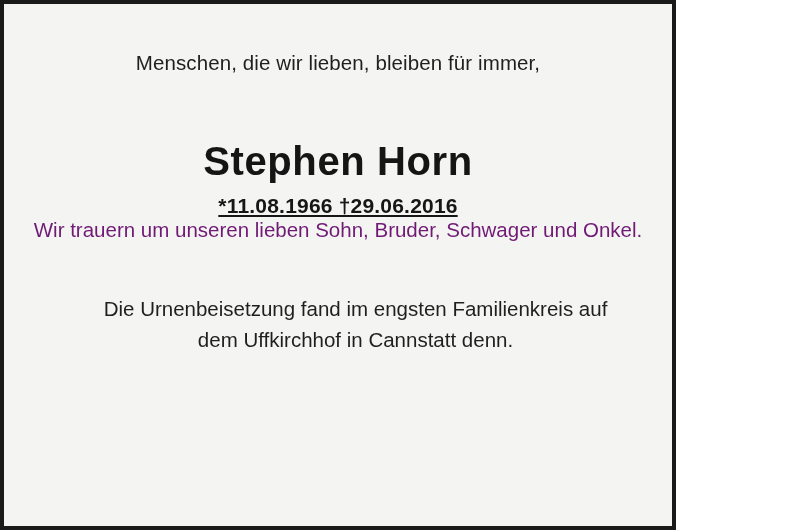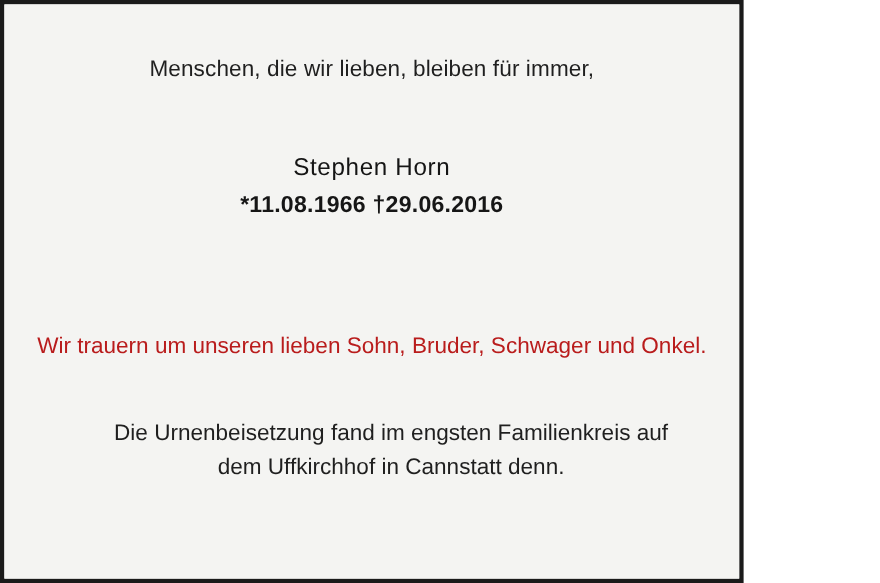--- a/index.html
+++ b/index.html
@@ -39,36 +39,36 @@
     line-height: 1.5;
     letter-spacing: 0.1px;
     color: #1f1f1f;
     font-weight: 400;
   }
   .quote div {
     white-space: nowrap;
   }
   .name {
     margin-top: 60px;
-    font-size: 22px;
+    font-size: 40px;
     letter-spacing: 0.6px;
-    font-weight: 400;
+    font-weight: 700;
     color: #151515;
   }
   .dates {
     margin-top: 10px;
     font-size: 21px;
     font-weight: bold;
     letter-spacing: 0.2px;
     color: #161616;
+    text-decoration: underline;
   }
   .mourn {
-    margin-top: 104px;
     font-size: 20.5px;
-    color: #b91c1c;
+    color: #701a75;
     white-space: nowrap;
   }
   .burial {
     margin-top: 52px;
     font-size: 20.5px;
     line-height: 1.5;
     color: #1f1f1f;
     margin-left: 35px;
   }
   .burial div {

